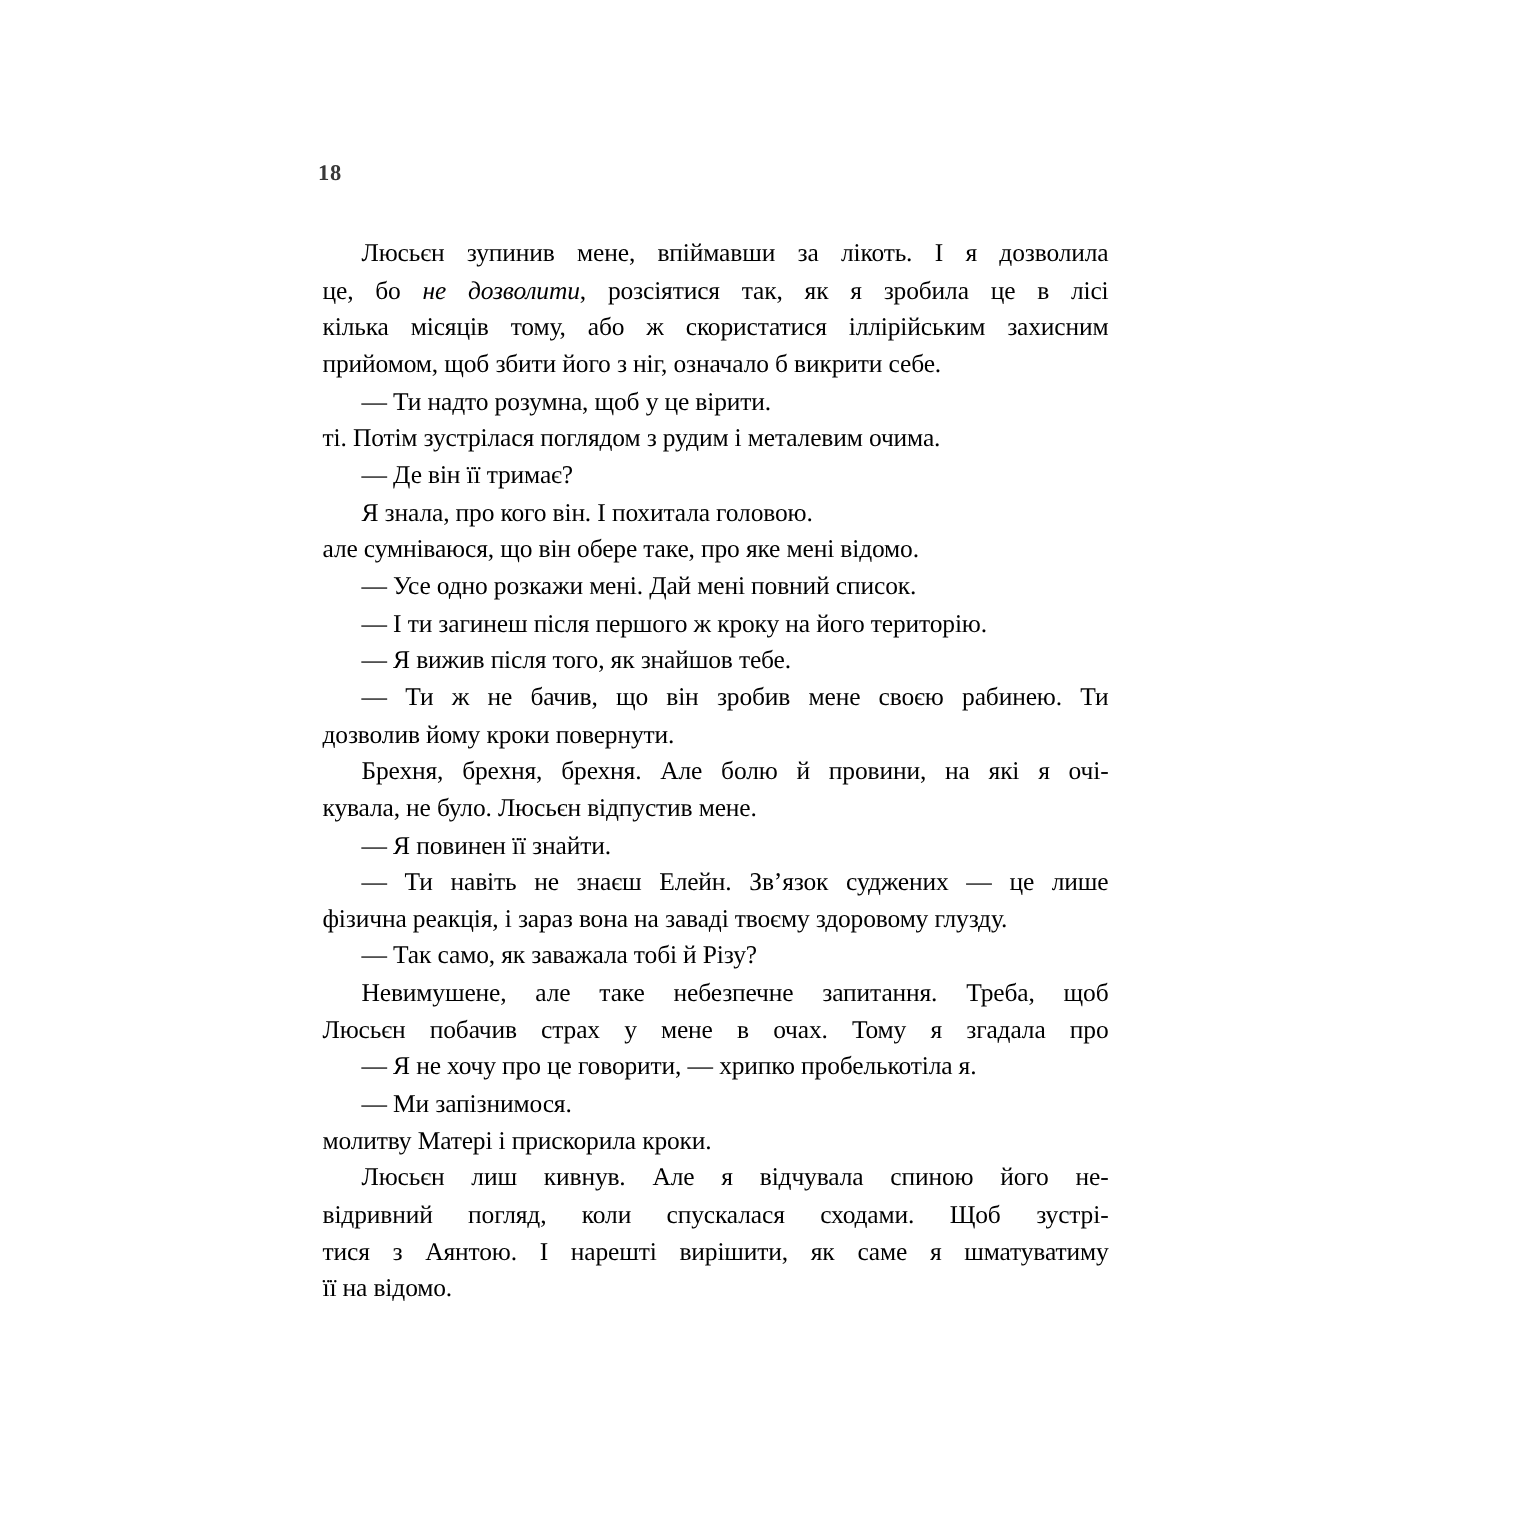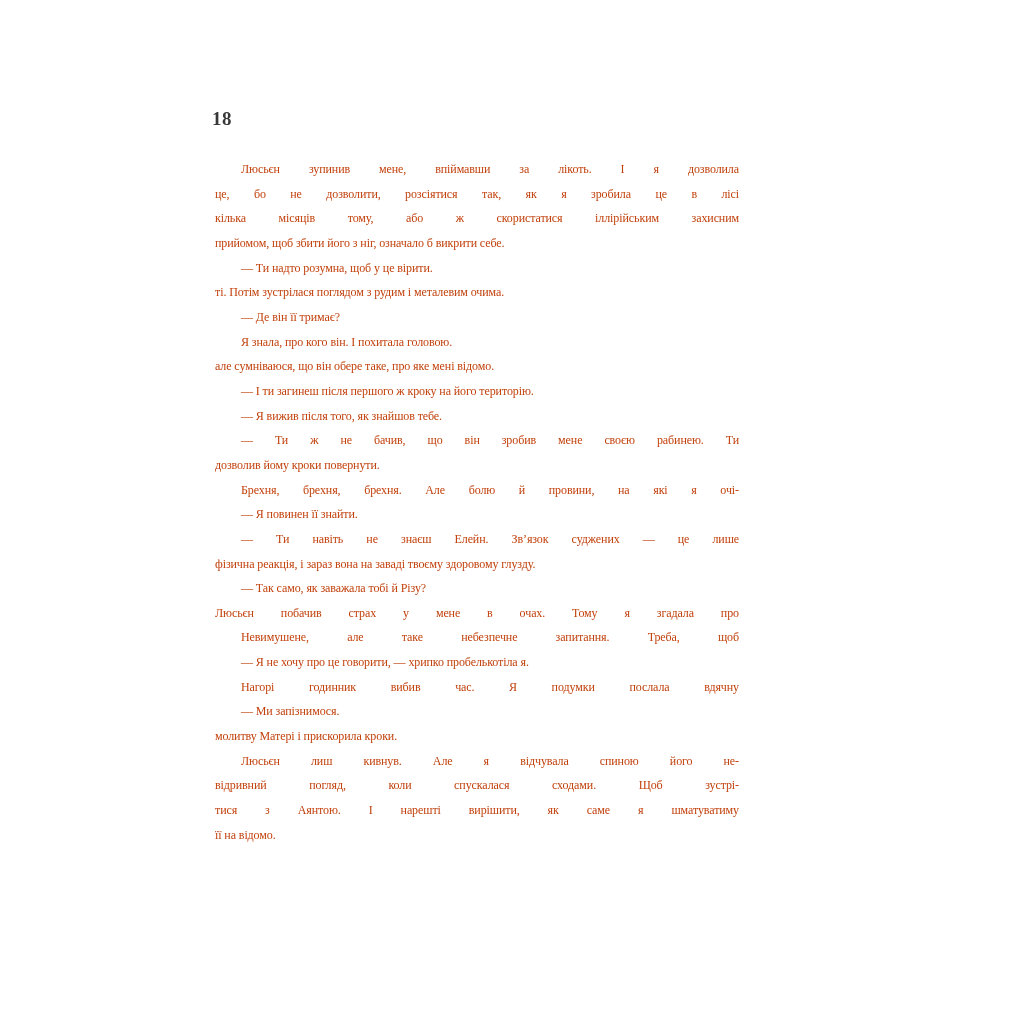--- a/index.html
+++ b/index.html
@@ -10,70 +10,71 @@
   }
   .book-page {
     position: relative;
     width: 1024px; height: 1024px;
     background: #ffffff;
     overflow: hidden;
   }
   .page-number {
     position: absolute;
     left: 212px; top: 108px;
-    font-size: 19px;
+    font-size: 15px;
     font-weight: bold;
     color: #383838;
     letter-spacing: 0.5px;
   }
   .page-text {
     position: absolute;
     left: 215px; top: 157px;
     width: 524px;
-    font-size: 12px;
+    font-size: 17px;
     line-height: 24.65px;
-    color: #c2410c;
+    color: #000000;
     letter-spacing: -0.1px;
   }
   .line {
     text-align: justify;
     white-space: normal;
   }
   .line.j { text-align-last: justify; }
   .line.ind { text-indent: 26px; }
-  .it { }
+  .it { font-style: italic; }
 </style>
 </head>
 <body>
 
 <div class="book-page">
   <div class="page-number">18</div>
   <div class="page-text">
       <div class="line j ind"><span>Люсьєн зупинив мене, впіймавши за лікоть. І я дозволила</span></div>
       <div class="line j"><span>це, бо </span><span class="it">не дозволити</span><span>, розсіятися так, як я зробила це в лісі</span></div>
       <div class="line j"><span>кілька місяців тому, або ж скористатися іллірійським захисним</span></div>
       <div class="line"><span>прийомом, щоб збити його з ніг, означало б викрити себе.</span></div>
       <div class="line ind"><span>— Ти надто розумна, щоб у це вірити.</span></div>
       <div class="line"><span>ті. Потім зустрілася поглядом з рудим і металевим очима.</span></div>
       <div class="line ind"><span>— Де він її тримає?</span></div>
       <div class="line ind"><span>Я знала, про кого він. І похитала головою.</span></div>
       <div class="line"><span>але сумніваюся, що він обере таке, про яке мені відомо.</span></div>
+      <div class="line ind"><span>— Усе одно розкажи мені. Дай мені повний список.</span></div>
       <div class="line ind"><span>— І ти загинеш після першого ж кроку на його територію.</span></div>
       <div class="line ind"><span>— Я вижив після того, як знайшов тебе.</span></div>
       <div class="line j ind"><span>— Ти ж не бачив, що він зробив мене своєю рабинею. Ти</span></div>
       <div class="line"><span>дозволив йому кроки повернути.</span></div>
       <div class="line j ind"><span>Брехня, брехня, брехня. Але болю й провини, на які я очі-</span></div>
+      <div class="line"><span>кувала, не було. Люсьєн відпустив мене.</span></div>
       <div class="line ind"><span>— Я повинен її знайти.</span></div>
       <div class="line j ind"><span>— Ти навіть не знаєш Елейн. Зв’язок суджених — це лише</span></div>
       <div class="line"><span>фізична реакція, і зараз вона на заваді твоєму здоровому глузду.</span></div>
       <div class="line ind"><span>— Так само, як заважала тобі й Різу?</span></div>
+      <div class="line j ind"><span>Невимушене, але таке небезпечне запитання. Треба, щоб</span></div>
       <div class="line j"><span>Люсьєн побачив страх у мене в очах. Тому я згадала про</span></div>
-      <div class="line j ind"><span>Невимушене, але таке небезпечне запитання. Треба, щоб</span></div>
       <div class="line ind"><span>— Я не хочу про це говорити, — хрипко пробелькотіла я.</span></div>
-      <div class="line j ind"><span>Нагорі годинник вибив час. Я подумки послала вдячну</span></div>
       <div class="line ind"><span>— Ми запізнимося.</span></div>
       <div class="line"><span>молитву Матері і прискорила кроки.</span></div>
       <div class="line j ind"><span>Люсьєн лиш кивнув. Але я відчувала спиною його не-</span></div>
       <div class="line j"><span>відривний погляд, коли спускалася сходами. Щоб зустрі-</span></div>
       <div class="line j"><span>тися з Аянтою. І нарешті вирішити, як саме я шматуватиму</span></div>
       <div class="line"><span>її на відомо.</span></div>
     </div>
 </div>
 
 </body></html>

